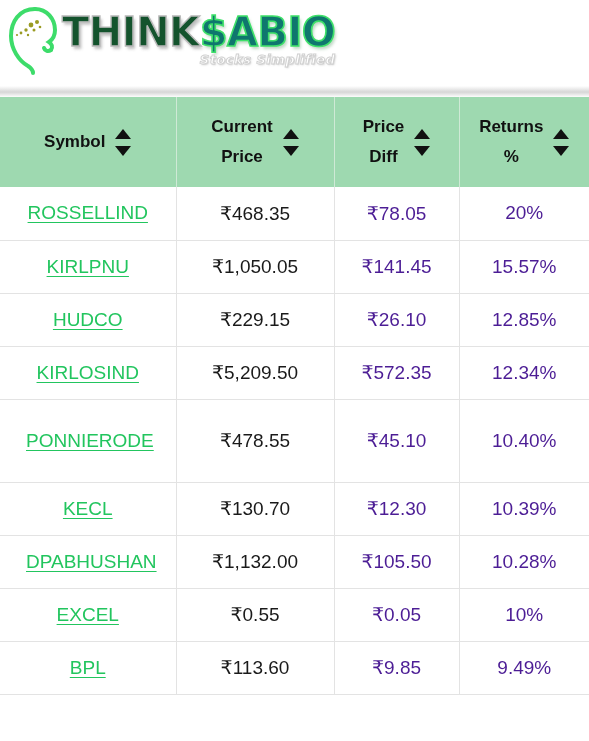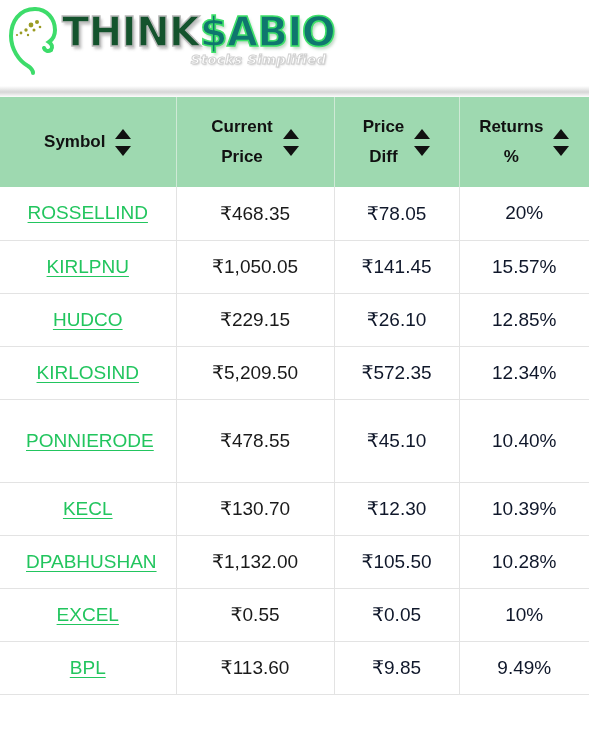--- a/index.html
+++ b/index.html
@@ -54,21 +54,21 @@
     -webkit-text-stroke: 1.4px #b9b9b9;
     text-shadow: 2px 3px 3px rgba(120,120,120,0.45);
   }
   .wm-sabio {
     color: #0f766e;
     -webkit-text-stroke: 1.6px #3fe06a;
     text-shadow: 2px 3px 3px rgba(120,170,130,0.45);
   }
   .tagline {
     position: absolute;
-    right: 9px;
+    right: 0;
     top: 50px;
     font-family: "DejaVu Sans", sans-serif;
     font-size: 13px;
     font-weight: 700;
     font-style: italic;
     letter-spacing: 0.5px;
     color: #ffffff;
     -webkit-text-stroke: 0.9px #cfcfcf;
     text-shadow: 1px 1px 2px rgba(150,150,150,0.55);
     white-space: nowrap;
@@ -150,21 +150,21 @@
   tbody tr.tall { height: 83px; margin-left: 38px; }
 
   .sym-link {
     color: #22c55e;
     text-decoration: underline;
     text-underline-offset: 3px;
     font-size: 19px;
     cursor: pointer;
   }
   .val-neutral { color: #1a1a1a; }
-  .val-pos { color: #0f172a; }
+  .val-pos { color: #4c1d95; }
 </style>
 </head>
 <body>
 
 <div class="brand-bar">
   <div class="logo-wrap">
 
     <span class="head-icon">
       <svg viewBox="0 0 62 72" width="62" height="72" aria-hidden="true">
         <path d="M31 6 C15 6 7 19 7 33 C7 46 15 58 24 63 C27 65 29 67 29 70" fill="none" stroke="#3ddc6a" stroke-width="4" stroke-linecap="round"></path>

